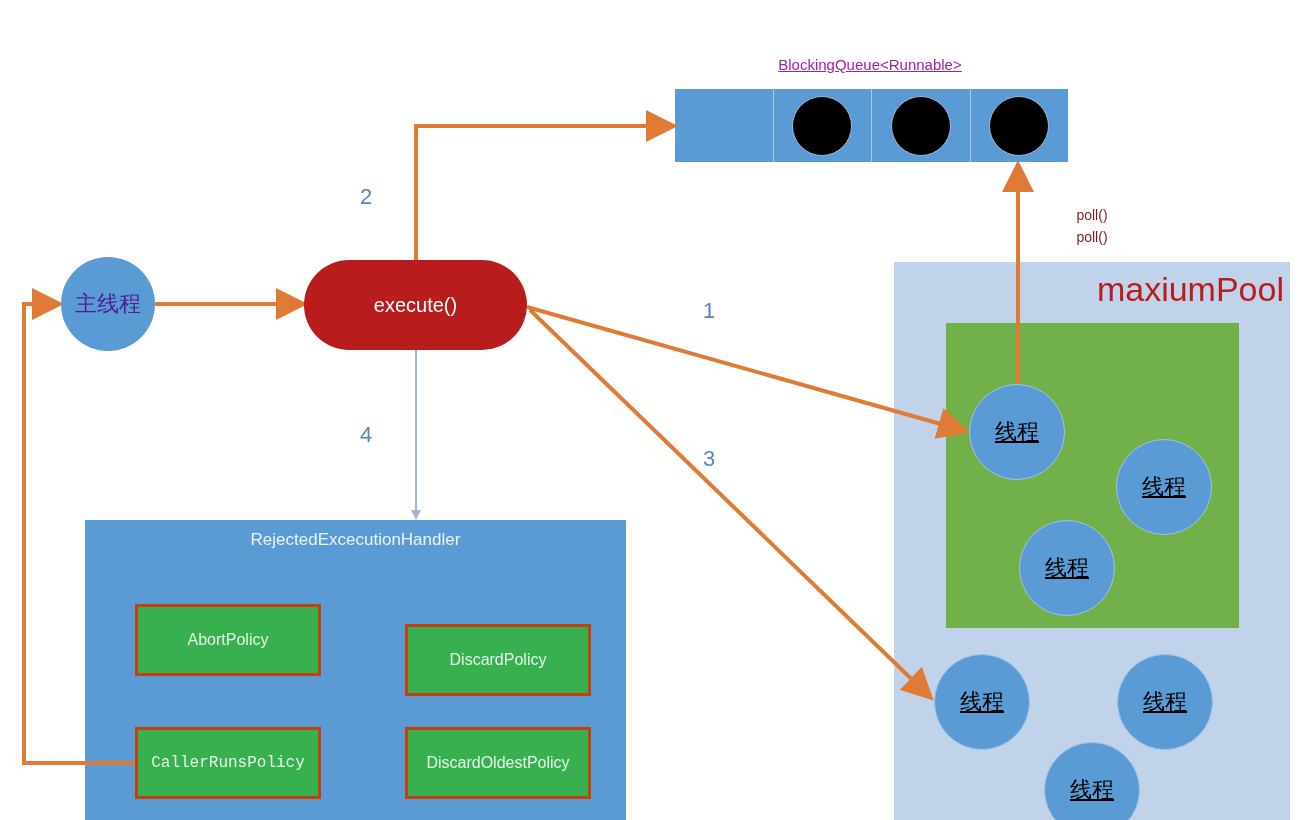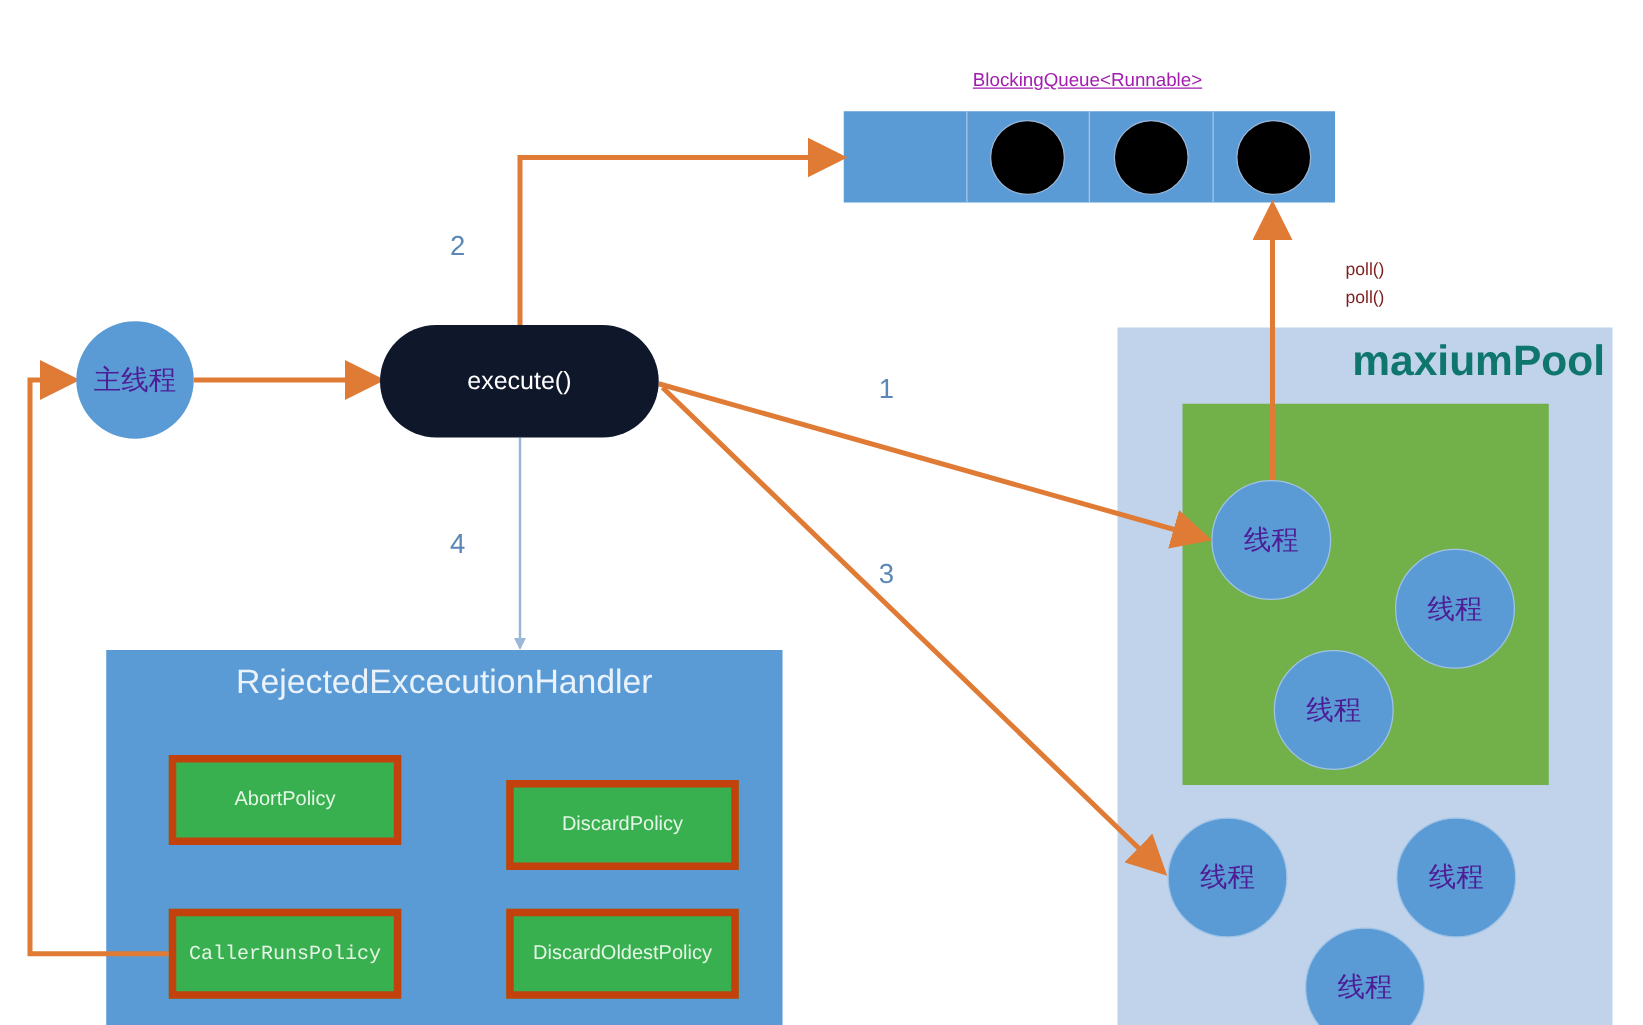--- a/index.html
+++ b/index.html
@@ -9,32 +9,32 @@
 
   .queue-title { left: 672px; top: 56px; width: 396px; text-align: center; color: #a21caf; font-size: 15px; text-decoration: underline; }
   .queue { left: 675px; top: 89px; width: 393px; height: 73px; background: #5b9bd5; display: flex; z-index: 2; }
   .queue .cell { flex: 1; border-right: 1px solid #a8c6e6; display: flex; align-items: center; justify-content: center; }
   .queue .cell:last-child { border-right: none; }
   .queue .ball { width: 58px; height: 58px; border-radius: 50%; background: #000; border: 1px solid #9ab7d8; }
 
   .step { color: #5b86b5; font-size: 22px; }
 
   .main-thread { left: 61px; top: 257px; width: 94px; height: 94px; border-radius: 50%; background: #5b9bd5; color: #4c1d95; display: flex; align-items: center; justify-content: center; font-size: 22px; z-index: 6; }
-  .execute { left: 304px; top: 260px; width: 223px; height: 90px; border-radius: 45px; background: #0f172a; color: #fff; display: flex; align-items: center; justify-content: center; font-size: 20px; z-index: 6; }
+  .execute { left: 304px; top: 260px; width: 223px; height: 90px; border-radius: 45px; background: #b91c1c; color: #fff; display: flex; align-items: center; justify-content: center; font-size: 20px; z-index: 6; }
 
   .poll-label { left: 1052px; top: 204px; width: 80px; text-align: center; color: #7f1d1d; font-size: 14px; line-height: 22px; }
 
   .pool { left: 894px; top: 262px; width: 396px; height: 570px; background: #c0d3ea; z-index: 1; }
-  .pool-title { right: 6px; top: 8px; color: #0f766e; font-size: 34px; font-weight: bold; }
+  .pool-title { right: 6px; top: 8px; color: #b91c1c; font-size: 34px; }
   .core { left: 946px; top: 323px; width: 293px; height: 305px; background: #72b04a; z-index: 2; }
-  .thread { width: 96px; height: 96px; border-radius: 50%; background: #5b9bd5; border: 1px solid #9fc3e6; color: #4c1d95; display: flex; align-items: center; justify-content: center; font-size: 22px; z-index: 3; box-sizing: border-box; }
+  .thread { width: 96px; height: 96px; border-radius: 50%; background: #5b9bd5; border: 1px solid #9fc3e6; color: #000000; display: flex; align-items: center; justify-content: center; font-size: 22px; z-index: 3; box-sizing: border-box; text-decoration: underline; }
 
   .handler { left: 85px; top: 520px; width: 541px; height: 310px; background: #5b9bd5; z-index: 1; }
-  .handler-title { left: 0; top: 10px; width: 100%; text-align: center; color: #eaf2fb; font-size: 27px; }
-  .policy { width: 186px; height: 72px; background: #38b04f; border: 6px solid #c2410c; color: #e4f6e6; display: flex; align-items: center; justify-content: center; font-size: 16px; box-sizing: border-box; z-index: 2; }
+  .handler-title { left: 0; top: 10px; width: 100%; text-align: center; color: #eaf2fb; font-size: 17px; }
+  .policy { width: 186px; height: 72px; background: #38b04f; border: 3px solid #c2410c; color: #e4f6e6; display: flex; align-items: center; justify-content: center; font-size: 16px; box-sizing: border-box; z-index: 2; }
 </style>
 </head>
 <body>
 
 <div class="abs queue-title">BlockingQueue&lt;Runnable&gt;</div>
 <div class="abs queue">
   <div class="cell"></div>
   <div class="cell">
       <div class="ball"></div>
     </div>

